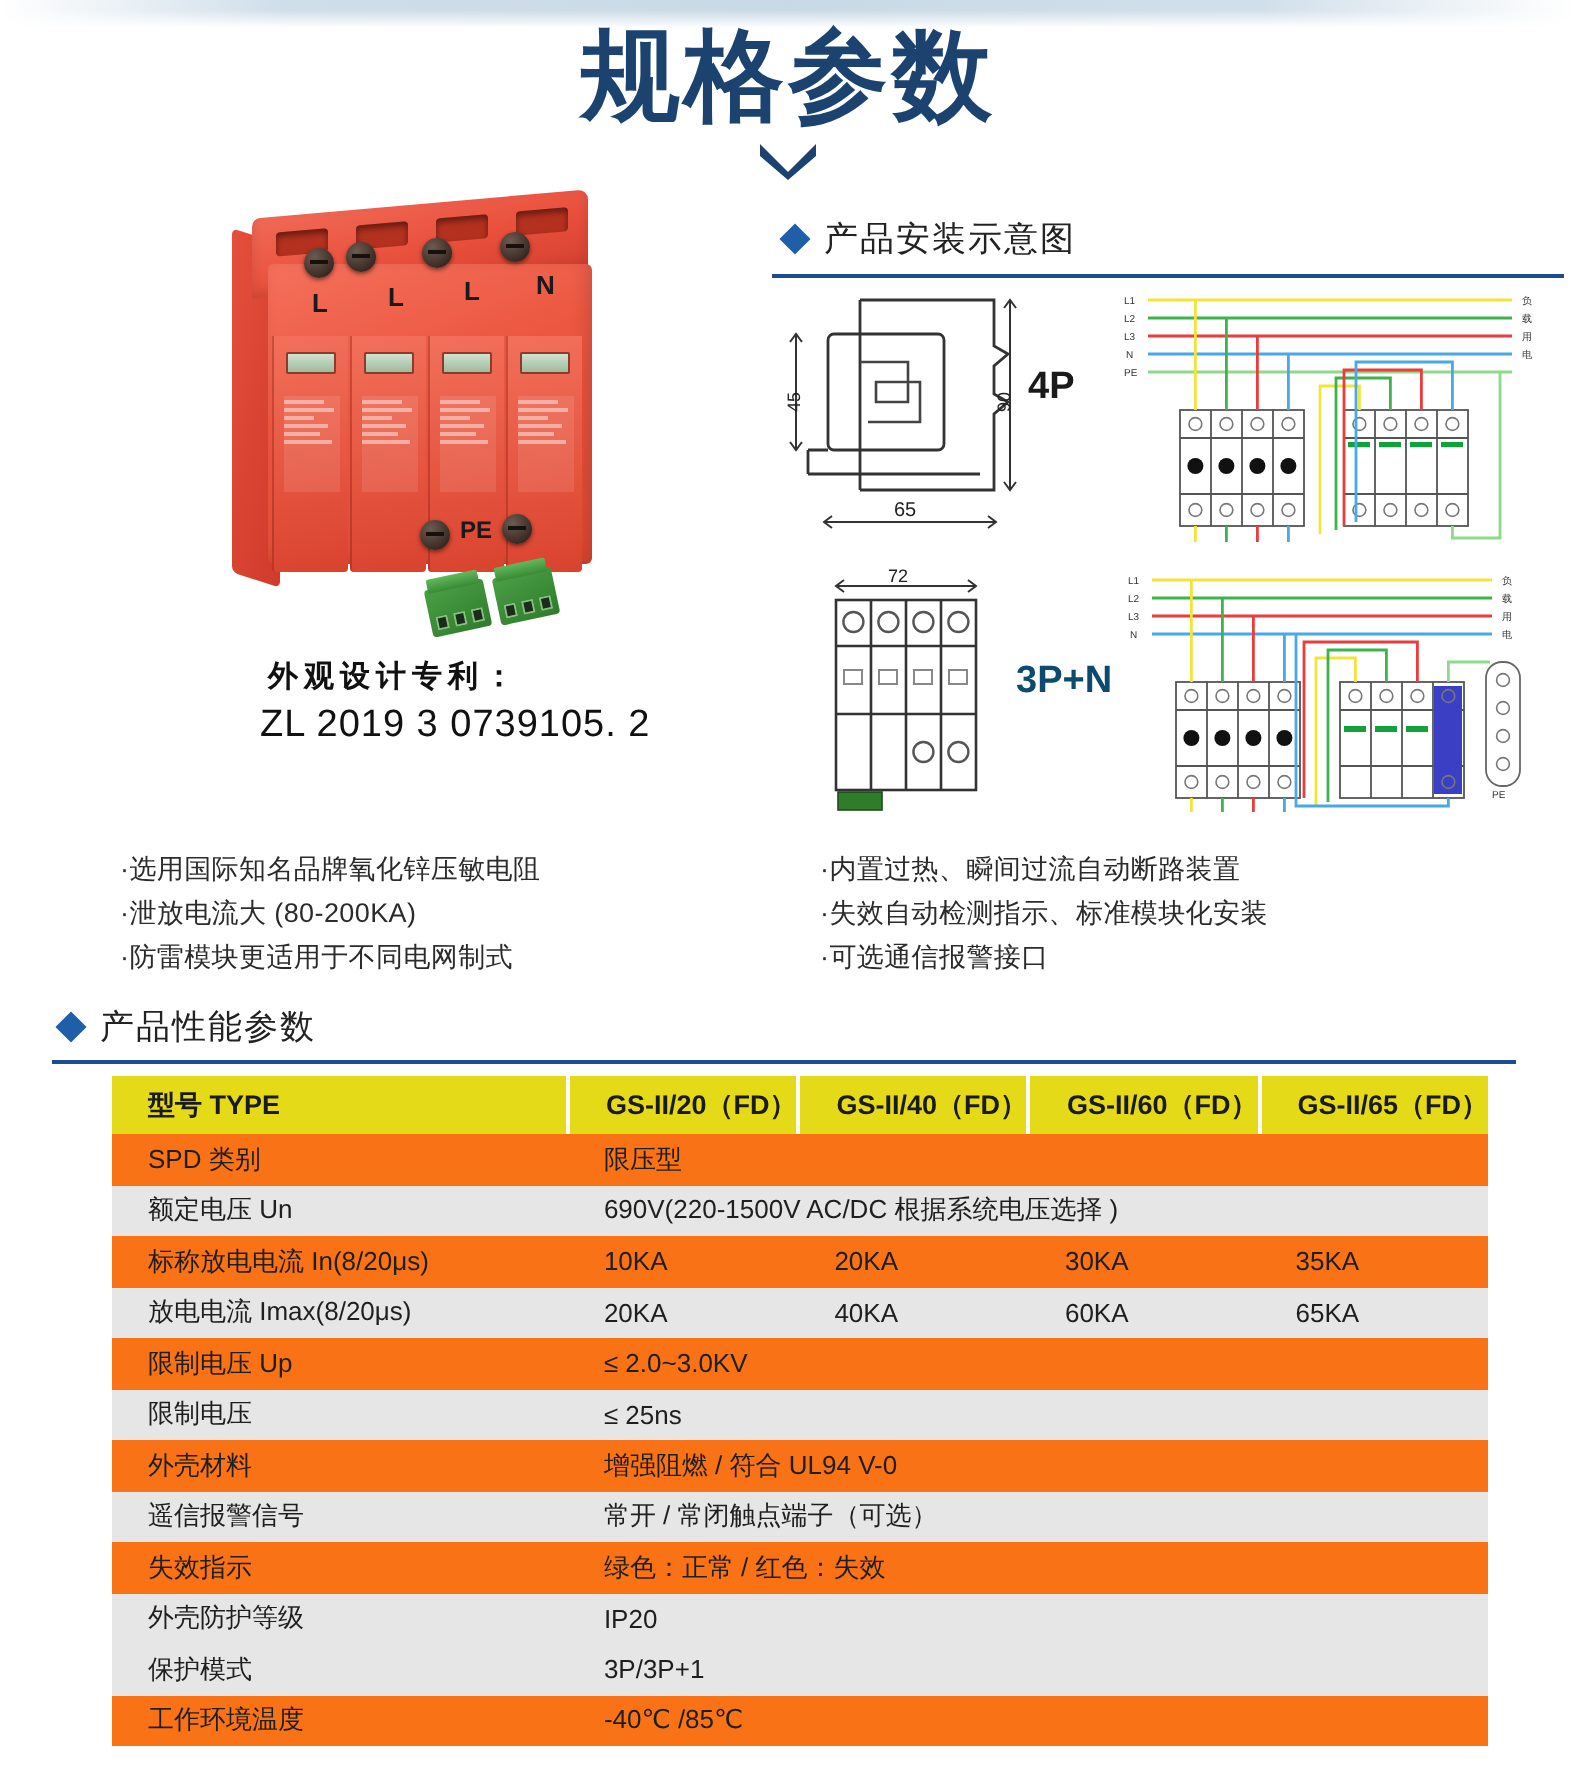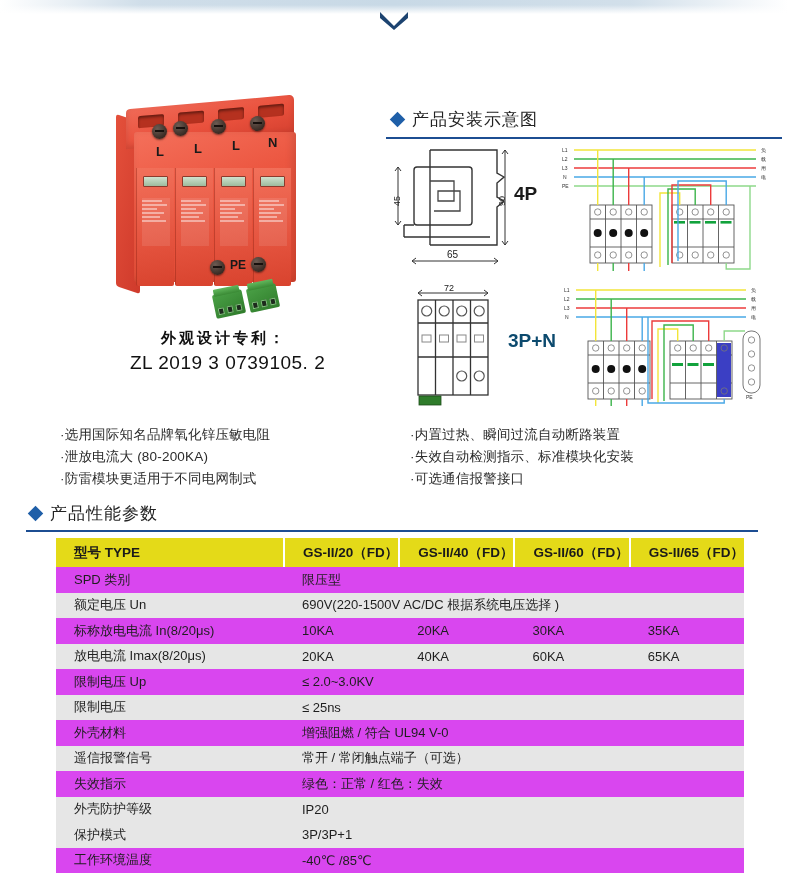--- a/index.html
+++ b/index.html
@@ -139,21 +139,20 @@
   .conn-top{
     position:absolute; top:-5px; left:2px; width:26px; height:7px;
     background: linear-gradient(#62b85d,#3a8a35);
     border-radius:1px;
   }
 
   .patent-line1{
     position:absolute; left:134px; top:329px;
     font-size:15px; color:#111; letter-spacing:3px;
     font-weight:600;
-    margin-left:27px;
   }
   .patent-line2{
     position:absolute; left:130px; top:352px;
     font-size:19px; color:#111; letter-spacing:.5px;
   }
 
   
   .sec-header{ position:absolute;text-align:center; }
   .diamond{
     display:inline-block; width:11px; height:11px;
@@ -213,33 +212,34 @@
   .spec-table thead th{
     background:#e4da18;
     font-weight:600;
     font-size:13.5px;
     height:29px;
     border-right:2px solid #ffffff;
     color:#1a1a1a;
   }
   .spec-table thead th:last-child{ border-right:none; }
   .row-alt td{ background:#e6e6e6; }
-  .row-plain td{ background:#d946ef; }
+  .row-plain td{ background:#f97316; }
   .col-name{ width:250px; }
   .col-v{ width:109px; }
   sup{ font-size:8.5px; vertical-align: super; }
 </style>
 </head>
 <body>
 
 <div id="page">
 
   <div class="top-band"></div>
 
   <div class="title-wrap">
+    <div class="main-title">规格参数</div>
     <div class="chevron-down">
       <svg width="34" height="20" viewBox="0 0 34 20">
         <path d="M3 2 L17 16 L31 2 L31 8 L17 20 L3 8 Z" fill="#1c4370"></path>
       </svg>
     </div>
   </div>
 
   <div class="product-photo">
     <div class="spd-body">
       <div class="side-wall"></div>

